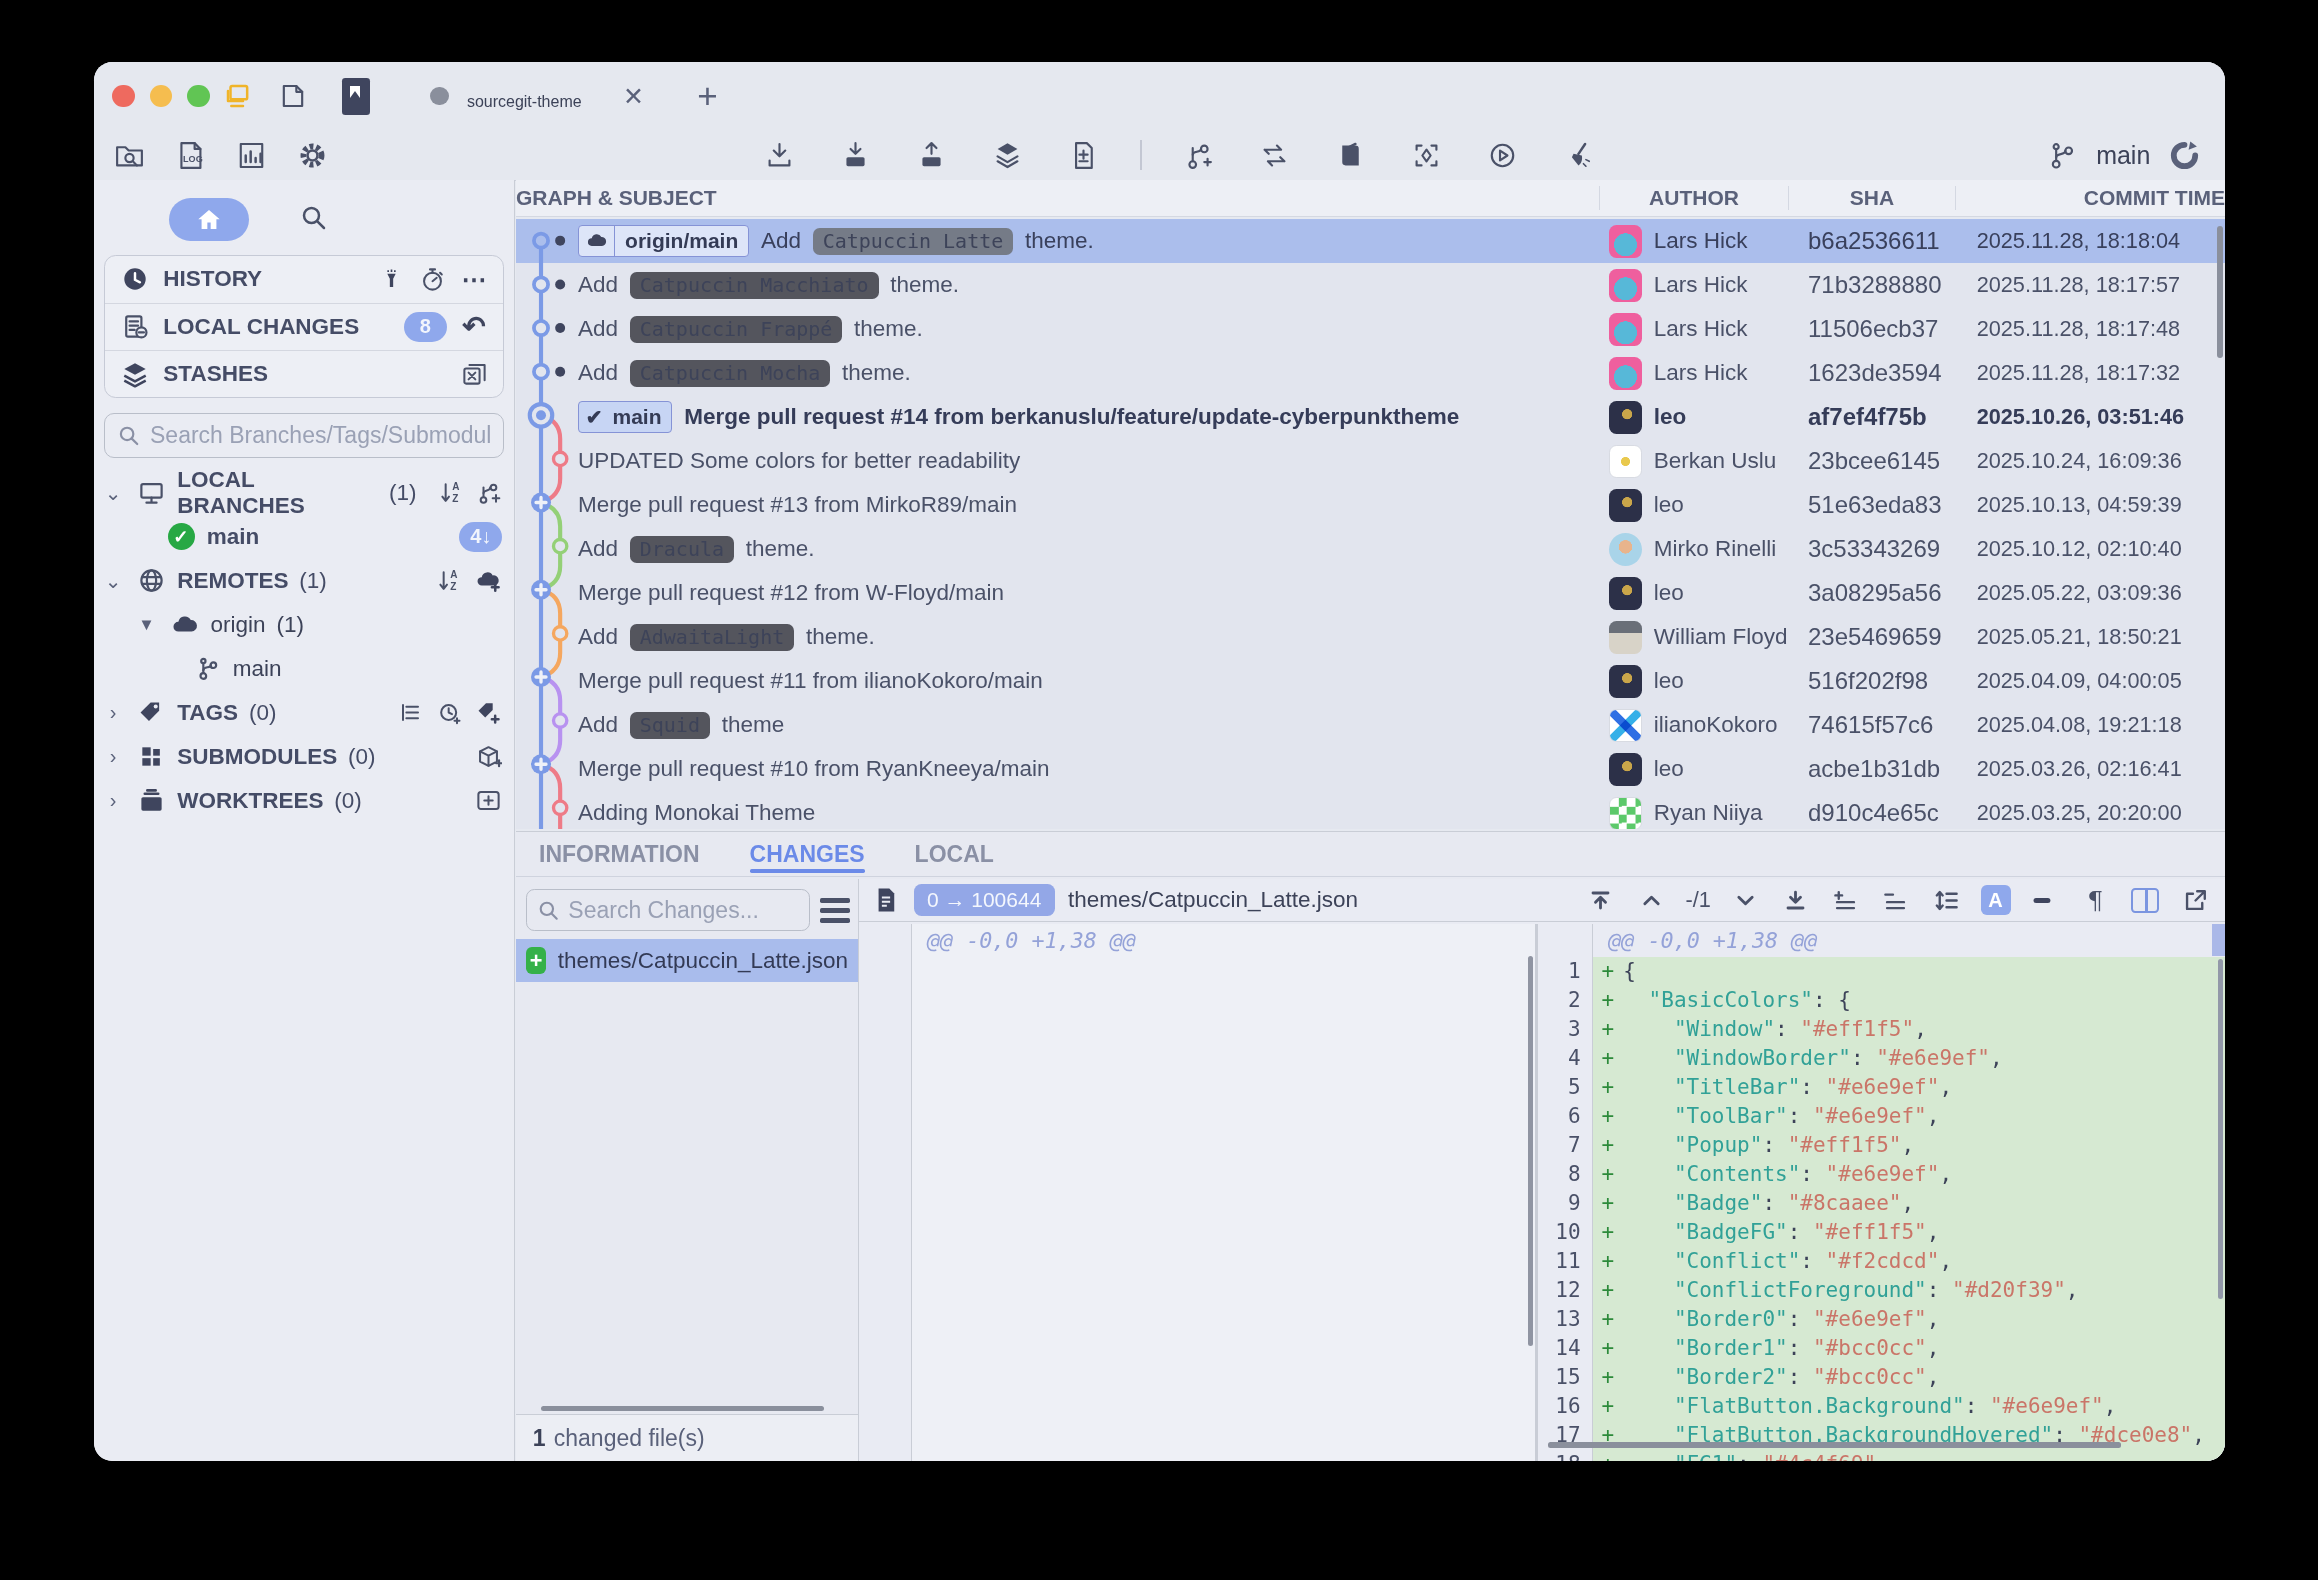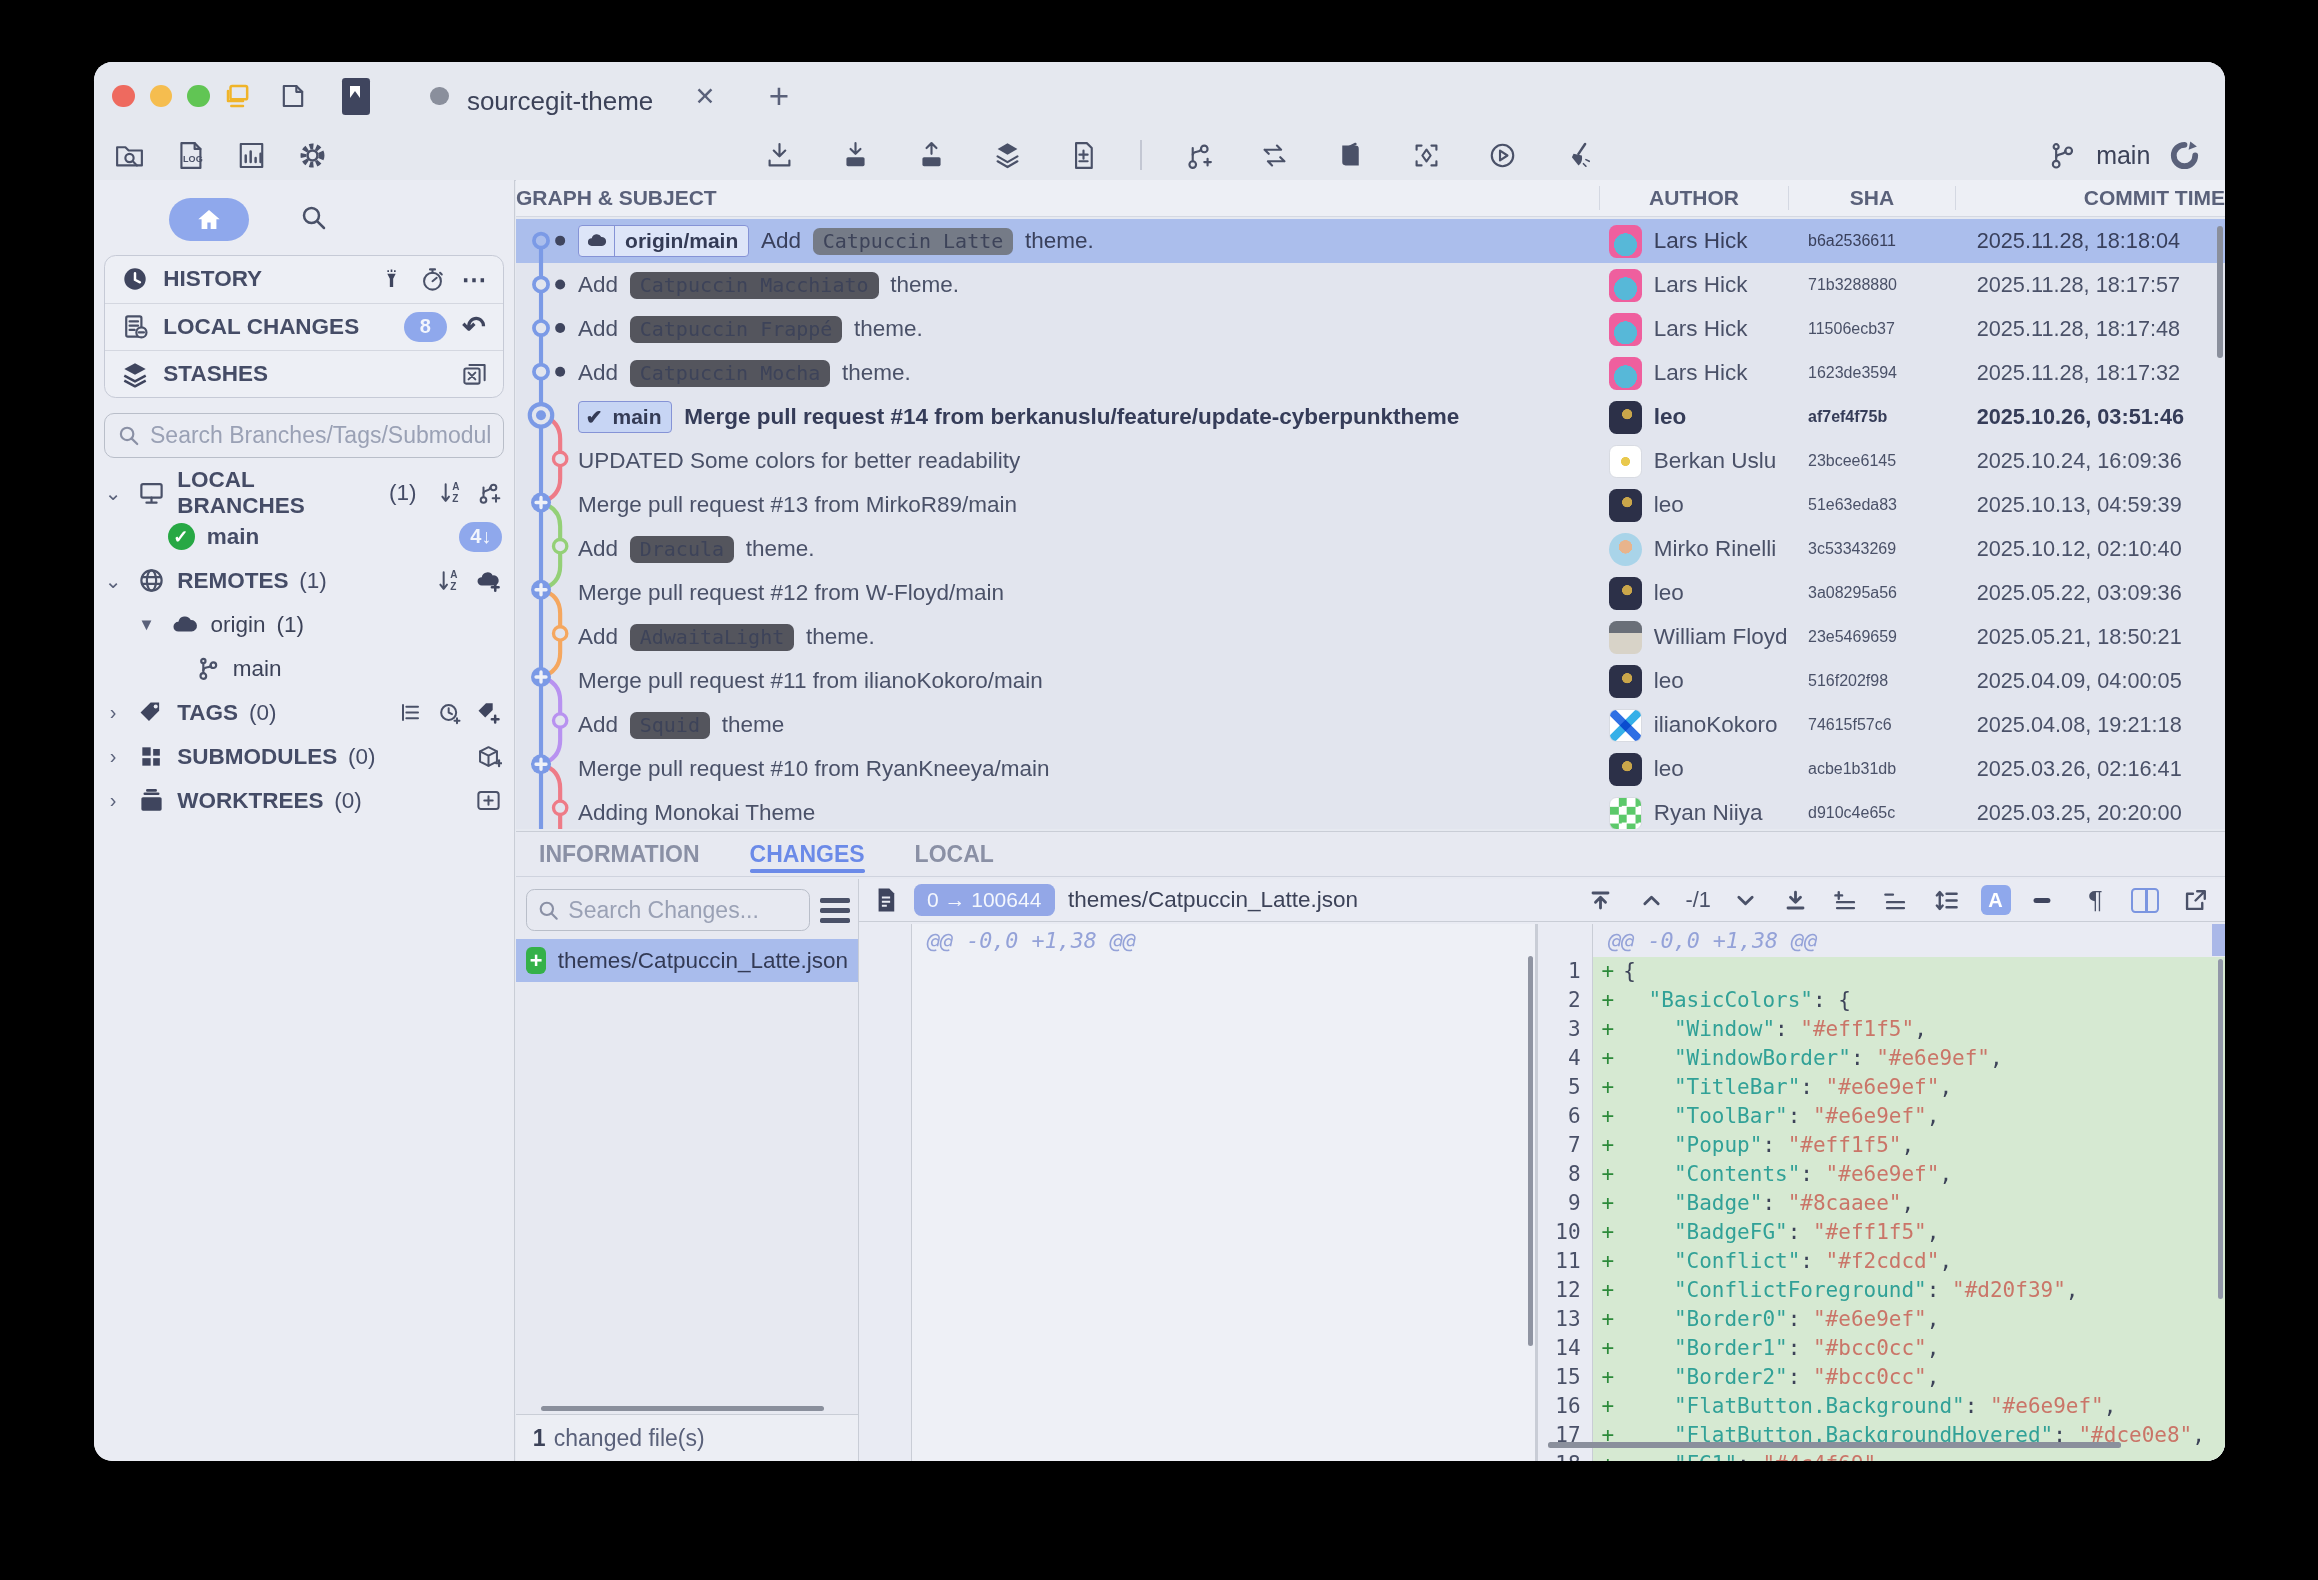--- a/index.html
+++ b/index.html
@@ -14,21 +14,21 @@
   .titlebar{position:absolute;left:0;top:0;width:100%;height:67px;background:#e5e8ef;}
   .lights{position:absolute;left:18.3px;top:22.5px;display:flex;gap:15px;}
   .light{width:22.5px;height:22.5px;border-radius:50%;}
   .l-red{background:#ee6a5f;}.l-yellow{background:#f5bd4f;}.l-green{background:#61c554;}
   .winbtn{position:absolute;top:15px;width:37px;height:37px;display:flex;align-items:center;justify-content:center;}
   .tab{position:absolute;left:248px;top:11.7px;height:45px;display:flex;align-items:center;gap:18.3px;}
   .bookmark{width:28px;height:37px;background:#3f455e;border-radius:3.3px;position:relative;}
   .bookmark:after{content:"";position:absolute;left:8.3px;top:8.3px;border:5.8px solid #fff;
       border-bottom:7.5px solid transparent;}
   .tabdot{width:18.3px;height:18.3px;border-radius:50%;background:#8a8f9c;margin-left:42px;}
-  .tabtitle{font-size:26px;color:#3c4258;margin-top:11px;}
+  .tabtitle{font-size:16px;color:#3c4258;margin-top:11px;}
   .tabclose{font-size:25px;color:#5a617a;margin-left:23px;}
   .tabplus{font-size:35px;color:#5a617a;margin-left:35px;font-weight:300;}
 
   
   .toolbar{position:absolute;left:0;top:67px;width:100%;height:52px;background:#e5e8ef;
            border-bottom:0.8px solid #cdd1dc;}
   .tgroup{position:absolute;top:0;height:52px;display:flex;align-items:center;}
   .tg-left{left:16.7px;gap:23px;}
   .tg-center{left:666px;gap:38px;}
   .tg-right{right:21.7px;gap:15px;}
@@ -70,21 +70,21 @@
   .chead .c1{flex:1;}
   .chead .c2{width:189px;text-align:center;border-left:0.8px solid #d4d8e2;}
   .chead .c3{width:167px;text-align:center;border-left:0.8px solid #d4d8e2;}
   .chead .c4{width:270px;text-align:right;border-left:0.8px solid #d4d8e2;}
   .crows{position:absolute;left:0;top:39px;right:0;height:610px;background:#e2e5ee;overflow:hidden;}
   .graphsvg{position:absolute;left:0;top:0;z-index:2;pointer-events:none;}
   .crow{height:44px;display:flex;align-items:center;font-size:22.5px;color:#4a5168;position:relative;}
   .crow.sel{background:#abbeec;color:#39405c;}
   .csub{flex:1;display:flex;align-items:center;padding-left:62px;gap:11.7px;overflow:hidden;white-space:nowrap;}
   .cauthor{width:189px;display:flex;align-items:center;gap:11.7px;padding-left:10px;overflow:hidden;}
-  .csha{width:167px;padding-left:20px;font-size:16px;}
+  .csha{width:167px;padding-left:20px;font-size:24px;}
   .ctime{width:270px;padding-left:21.7px;font-size:21.7px;}
   .crow.boldrow .csub,.crow.boldrow .csha,.crow.boldrow .ctime,.crow.boldrow .cauthor{font-weight:700;color:#353c58;}
   .chip{font-family:"DejaVu Sans Mono",monospace;font-size:20px;background:#54555d;color:#3d4359;
         border-radius:6.7px;padding:2.5px 10px;line-height:1.1;}
   .sel .chip{background:#757b87;color:#3d4359;}
   .refbadge{display:inline-flex;align-items:center;height:32px;border:1.7px solid #8593d6;border-radius:4px;
         background:#dde5f8;color:#343b55;font-size:21px;font-weight:700;overflow:hidden;}
   .refbadge .rb-ic{padding:0 6.7px;border-right:1.7px solid #8593d6;display:flex;align-items:center;height:100%;}
   .refbadge .rb-tx{padding:0 10px;}
   .refbadge.local{background:#c7d5f4;}

